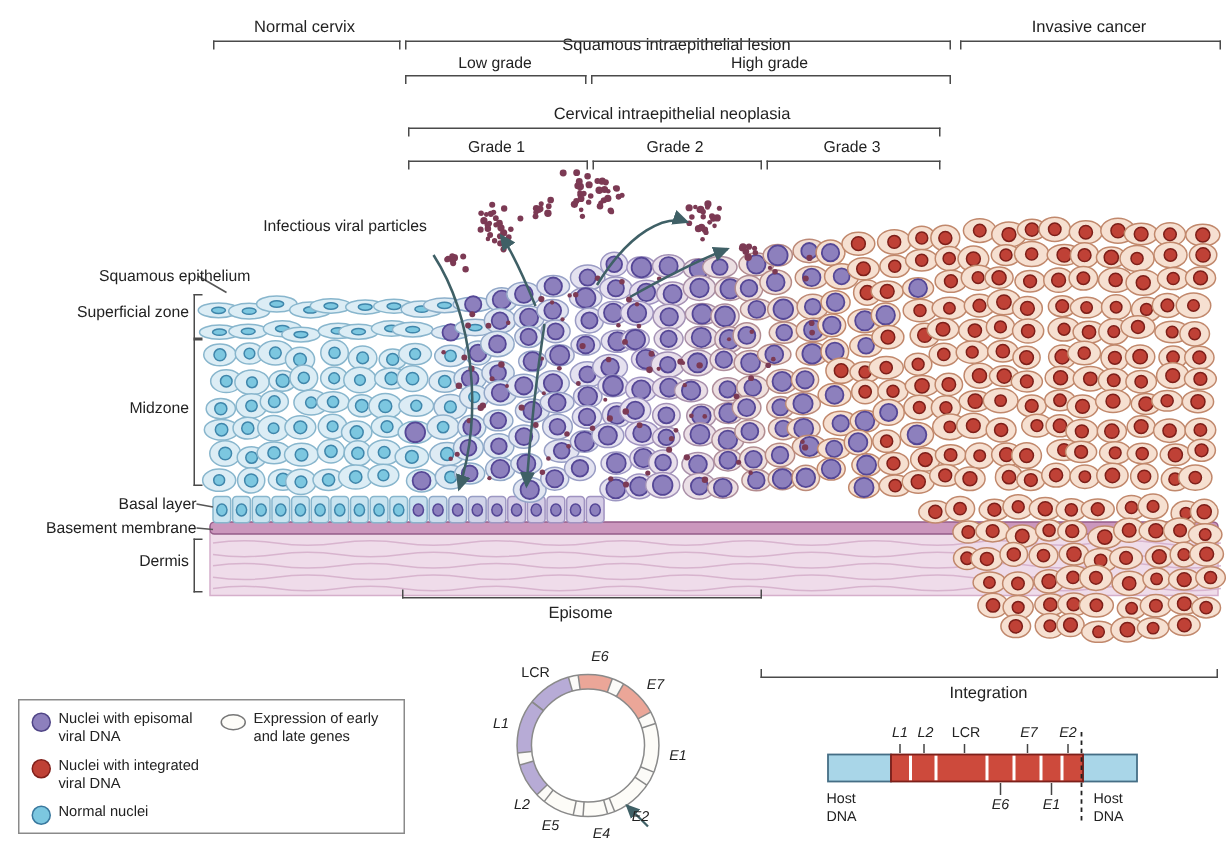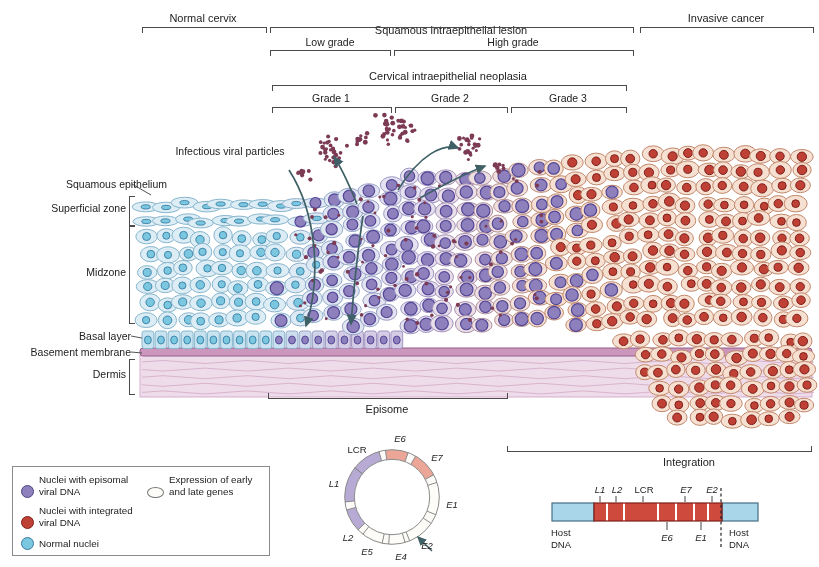--- a/index.html
+++ b/index.html
@@ -11,21 +11,21 @@
   .ctr{transform:translateX(-50%)}
   .gene{position:absolute;font-size:9.5px;font-style:italic;transform:translate(-50%,-50%);white-space:nowrap}
   .gene.up{font-style:normal}
   .brk-down{position:absolute;height:5px;border-top:1px solid #4a4a4a;border-left:1px solid #4a4a4a;border-right:1px solid #4a4a4a}
   .brk-up{position:absolute;height:5px;border-bottom:1px solid #4a4a4a;border-left:1px solid #4a4a4a;border-right:1px solid #4a4a4a}
   .brk-right{position:absolute;width:5px;border-left:1px solid #4a4a4a;border-top:1px solid #4a4a4a;border-bottom:1px solid #4a4a4a}
   .rlabel{position:absolute;font-size:10.5px;text-align:right;white-space:nowrap}
   .legend{position:absolute;left:12px;top:466px;width:258px;height:90px;border:1px solid #8a8a8a;
           background:#fff;display:flex;gap:8px;padding:7px 6px 5px 8px;box-sizing:border-box;z-index:3}
   .leg-col{display:flex;flex-direction:column;gap:7px;width:122px}
-  .leg-item{display:flex;gap:5px;align-items:flex-end;font-size:9.8px;line-height:1.22}
+  .leg-item{display:flex;gap:5px;align-items:flex-start;font-size:9.8px;line-height:1.22}
   .leg-item .txt{width:100px}
   .sw{width:13px;height:13px;border-radius:50%;flex:0 0 auto;border:1.3px solid;box-sizing:border-box;margin-top:1px}
   .sw-epi{background:#8d80bd;border-color:#4f4486}
   .sw-int{background:#bf4136;border-color:#801f1a}
   .sw-norm{background:#7cc7e0;border-color:#39789e}
   .sw-over{width:17px;height:11px;background:#f6dfd2;border-color:#b9886f;margin-top:2px}
   .sw-expr{width:17px;height:11px;background:#fdfcf8;border-color:#777;margin-top:2px}
   .host{position:absolute;width:34px;font-size:9.5px;line-height:1.25;text-align:left}
 </style>
 </head>
@@ -1203,21 +1203,21 @@
 <div class="gene" style="left:400px;top:438px">E6</div>
 <div class="gene" style="left:437px;top:457px">E7</div>
 <div class="gene" style="left:452px;top:504px">E1</div>
 <div class="gene" style="left:427px;top:545px">E2</div>
 <div class="gene" style="left:401px;top:556px">E4</div>
 <div class="gene" style="left:367px;top:551px">E5</div>
 <div class="gene" style="left:348px;top:537px">L2</div>
 <div class="gene" style="left:334px;top:483px">L1</div>
 
 <div class="brk-up" style="left:507px;top:446px;width:303px"></div>
-<div class="lbl bold ctr" style="left:689px;top:456px">Integration</div>
+<div class="lbl bold ctr" style="left:659px;top:456px">Integration</div>
 <div class="gene" style="left:600px;top:489px">L1</div>
 <div class="gene" style="left:617px;top:489px">L2</div>
 <div class="gene up" style="left:644px;top:489px">LCR</div>
 <div class="gene" style="left:686px;top:489px">E7</div>
 <div class="gene" style="left:712px;top:489px">E2</div>
 <div class="gene" style="left:667px;top:537px">E6</div>
 <div class="gene" style="left:701px;top:537px">E1</div>
 <div class="host" style="left:551px;top:527px">Host DNA</div>
 <div class="host" style="left:729px;top:527px">Host DNA</div>
 

